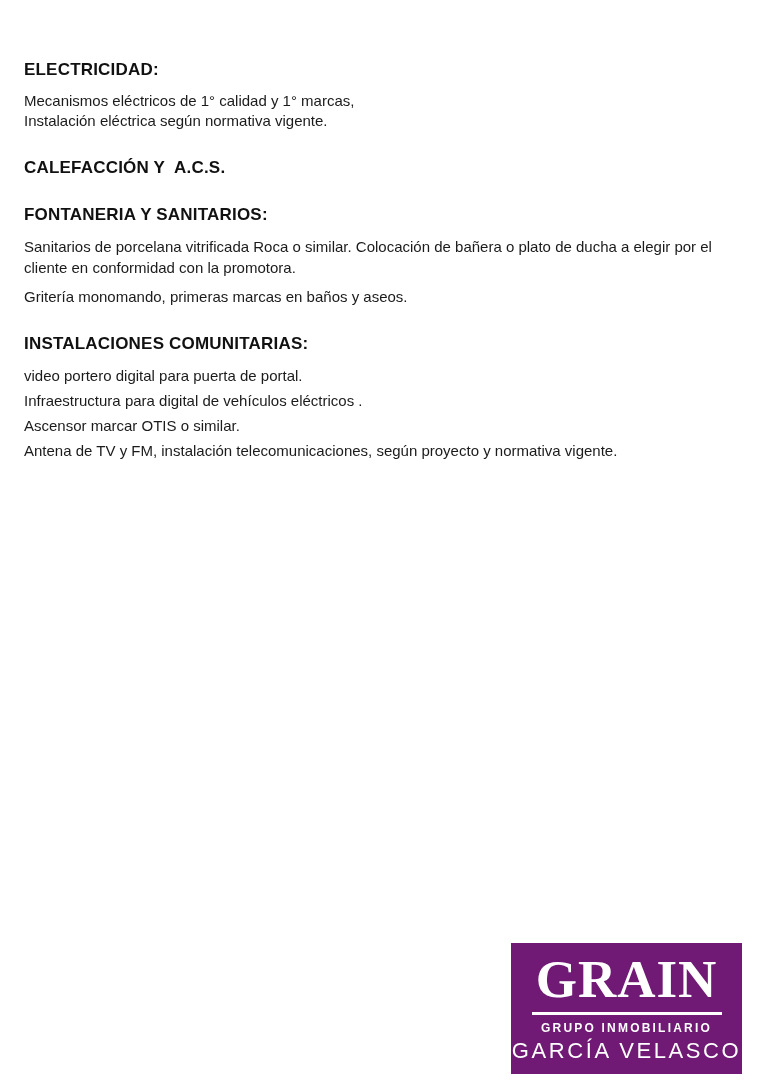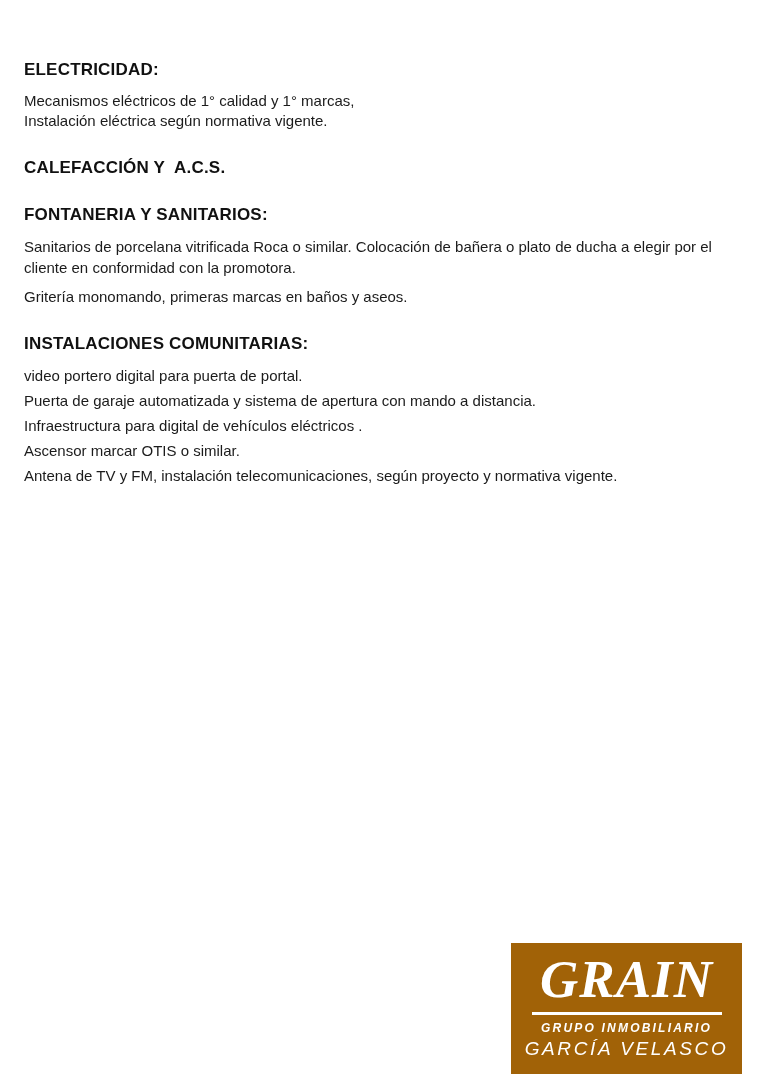--- a/index.html
+++ b/index.html
@@ -42,28 +42,27 @@
   .section.sec-fontaneria p { margin-bottom: 8px; }
   .section.sec-comunitarias p { line-height: 18px; margin-bottom: 7px; }
   .section.sec-comunitarias .section-heading { margin-bottom: 13px; }
 
   .logo {
     position: absolute;
     left: 511px;
     top: 943px;
     width: 231px;
     height: 131px;
-    background: #a16207;
+    background: #701a75;
     color: #ffffff;
     display: flex;
     flex-direction: column;
     align-items: center;
     box-sizing: border-box;
     padding-top: 8px;
-    font-style: italic;
   }
   .logo-brand {
     font-family: "Liberation Serif", serif;
     font-weight: bold;
     font-size: 53px;
     line-height: 56px;
     letter-spacing: 1px;
     white-space: nowrap;
   }
   .logo-divider {
@@ -74,21 +73,21 @@
   }
   .logo-sub1 {
     margin-top: 6px;
     font-size: 12px;
     font-weight: bold;
     letter-spacing: 2.2px;
     white-space: nowrap;
   }
   .logo-sub2 {
     margin-top: 3px;
-    font-size: 19px;
+    font-size: 22px;
     font-weight: normal;
     letter-spacing: 2.6px;
     white-space: nowrap;
   }
 </style>
 </head>
 <body>
 
 <div class="page">
   <div class="content">
@@ -105,21 +104,20 @@
 
     <div class="section sec-fontaneria">
       <h2 class="section-heading">FONTANERIA Y SANITARIOS:</h2>
       <p>Sanitarios de porcelana vitrificada Roca o similar. Colocación de bañera o plato de ducha a elegir por el cliente en conformidad con la promotora.</p>
       <p>Gritería monomando, primeras marcas en baños y aseos.</p>
     </div>
 
     <div class="section sec-comunitarias">
       <h2 class="section-heading">INSTALACIONES COMUNITARIAS:</h2>
       <p>video portero digital para puerta de portal.</p>
-      <p>Puerta de garaje automatizada y sistema de apertura con mando a distancia.</p>
       <p>Infraestructura para digital de vehículos eléctricos .</p>
       <p>Ascensor marcar OTIS o similar.</p>
       <p>Antena de TV y FM, instalación telecomunicaciones, según proyecto y normativa vigente.</p>
     </div>
 
   </div>
 
   <div class="logo">
     <div class="logo-brand">GRAIN</div>
     <div class="logo-divider"></div>

